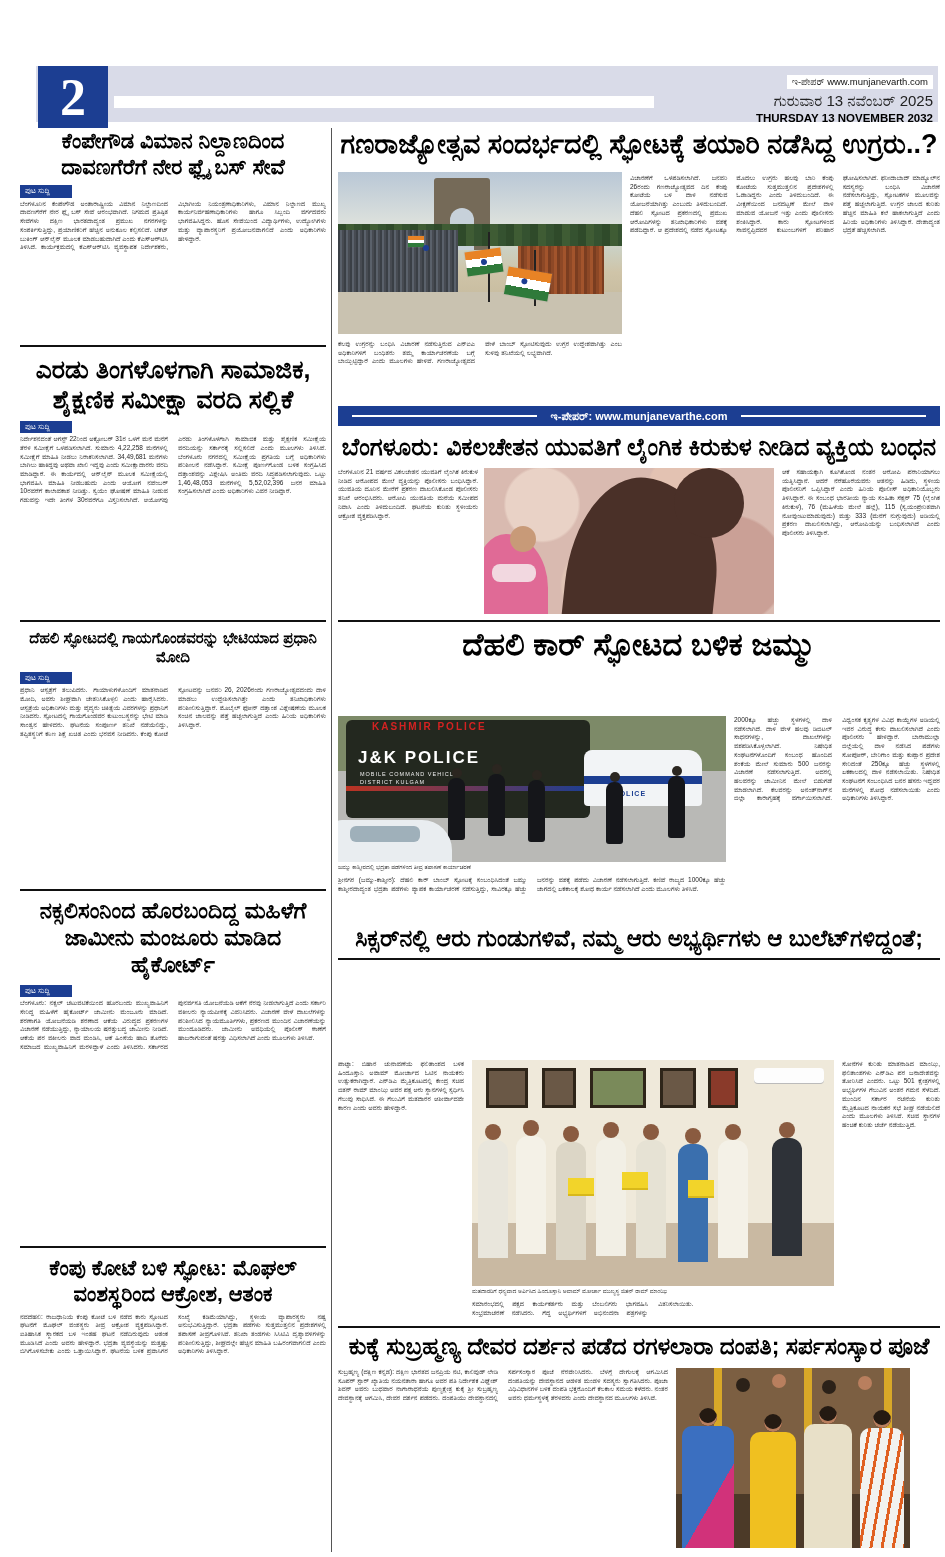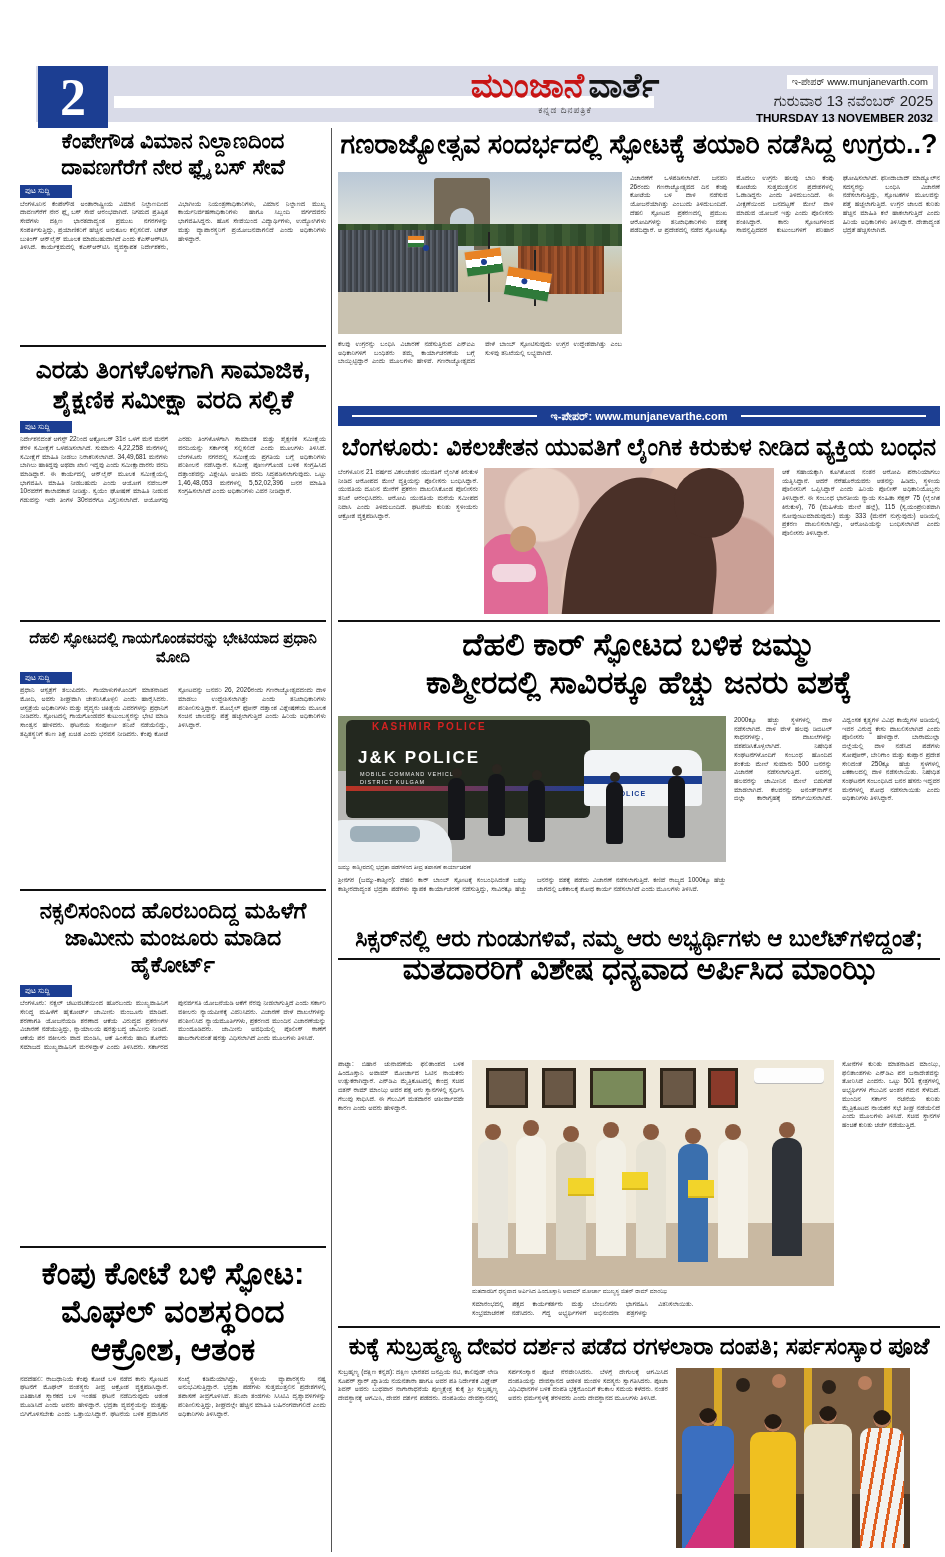--- a/index.html
+++ b/index.html
@@ -100,25 +100,20 @@
 </style>
 </head>
 <body>
 
 <div class="page">
 
   <div class="band"></div>
   <div class="whitebar"></div>
   <div class="pagenum">2</div>
 
-  <div class="masthead">
-    <span class="m1">ಮುಂಜಾನೆ</span>
-    <span class="m2">ವಾರ್ತೆ</span>
-    <div class="msub">ಕನ್ನಡ ದಿನಪತ್ರಿಕೆ</div>
-  </div>
 
   <div class="hdr-right">
     <div><span class="hdr-web">ಇ-ಪೇಪರ್ www.munjanevarth.com</span></div>
     <div class="hdr-kn">ಗುರುವಾರ 13 ನವೆಂಬರ್ 2025</div>
     <div class="hdr-en">THURSDAY 13 NOVEMBER 2032</div>
   </div>
 
   <div class="vrule"></div>
 
   <div class="leftcol">
@@ -157,21 +152,21 @@
       <div class="hl" style="font-size:22px;">ನಕ್ಸಲಿಸಂನಿಂದ ಹೊರಬಂದಿದ್ದ ಮಹಿಳೆಗೆ ಜಾಮೀನು ಮಂಜೂರು ಮಾಡಿದ ಹೈಕೋರ್ಟ್</div>
       <div><span class="tag">ಪುಟ ಸುದ್ದಿ</span></div>
       <div class="body c2" style="height:240px;">
         <span>ಬೆಂಗಳೂರು: ನಕ್ಸಲ್ ಚಟುವಟಿಕೆಯಿಂದ ಹೊರಬಂದು ಮುಖ್ಯವಾಹಿನಿಗೆ ಸೇರಿದ್ದ ಮಹಿಳೆಗೆ ಹೈಕೋರ್ಟ್ ಜಾಮೀನು ಮಂಜೂರು ಮಾಡಿದೆ. ಶರಣಾಗತಿ ಯೋಜನೆಯಡಿ ಶರಣಾದ ಆಕೆಯ ವಿರುದ್ಧದ ಪ್ರಕರಣಗಳ ವಿಚಾರಣೆ ನಡೆಯುತ್ತಿದ್ದು, ನ್ಯಾಯಾಲಯ ಷರತ್ತುಬದ್ಧ ಜಾಮೀನು ನೀಡಿದೆ. ಆಕೆಯ ಪರ ವಕೀಲರು ವಾದ ಮಂಡಿಸಿ, ಆಕೆ ಹಿಂಸೆಯ ಹಾದಿ ತೊರೆದು ಸಮಾಜದ ಮುಖ್ಯವಾಹಿನಿಗೆ ಮರಳಿದ್ದಾಳೆ ಎಂದು ತಿಳಿಸಿದರು.</span>
         <span>ಸರ್ಕಾರದ ಪುನರ್ವಸತಿ ಯೋಜನೆಯಡಿ ಆಕೆಗೆ ನೆರವು ನೀಡಲಾಗುತ್ತಿದೆ ಎಂದು ಸರ್ಕಾರಿ ವಕೀಲರು ನ್ಯಾಯಪೀಠಕ್ಕೆ ವಿವರಿಸಿದರು. ವಿಚಾರಣೆ ವೇಳೆ ದಾಖಲೆಗಳನ್ನು ಪರಿಶೀಲಿಸಿದ ನ್ಯಾಯಮೂರ್ತಿಗಳು, ಪ್ರಕರಣದ ಮುಂದಿನ ವಿಚಾರಣೆಯನ್ನು ಮುಂದೂಡಿದರು. ಜಾಮೀನು ಅವಧಿಯಲ್ಲಿ ಪೊಲೀಸ್ ಠಾಣೆಗೆ ಹಾಜರಾಗುವಂತೆ ಷರತ್ತು ವಿಧಿಸಲಾಗಿದೆ ಎಂದು ಮೂಲಗಳು ತಿಳಿಸಿವೆ.</span>
       </div>
     </div>
     <hr class="hr">
 
     <div>
-      <div class="hl" style="font-size:31px;">ಕೆಂಪು ಕೋಟೆ ಬಳಿ ಸ್ಫೋಟ: ಮೊಘಲ್ ವಂಶಸ್ಥರಿಂದ ಆಕ್ರೋಶ, ಆತಂಕ</div>
+      <div class="hl" style="font-size:21px;">ಕೆಂಪು ಕೋಟೆ ಬಳಿ ಸ್ಫೋಟ: ಮೊಘಲ್ ವಂಶಸ್ಥರಿಂದ ಆಕ್ರೋಶ, ಆತಂಕ</div>
       <div class="body c2" style="height:252px;margin-top:6px;">
         <span>ನವದೆಹಲಿ: ರಾಜಧಾನಿಯ ಕೆಂಪು ಕೋಟೆ ಬಳಿ ನಡೆದ ಕಾರು ಸ್ಫೋಟದ ಘಟನೆಗೆ ಮೊಘಲ್ ವಂಶಸ್ಥರು ತೀವ್ರ ಆಕ್ರೋಶ ವ್ಯಕ್ತಪಡಿಸಿದ್ದಾರೆ. ಐತಿಹಾಸಿಕ ಸ್ಮಾರಕದ ಬಳಿ ಇಂತಹ ಘಟನೆ ನಡೆದಿರುವುದು ಆತಂಕ ಮೂಡಿಸಿದೆ ಎಂದು ಅವರು ಹೇಳಿದ್ದಾರೆ. ಭದ್ರತಾ ವ್ಯವಸ್ಥೆಯನ್ನು ಮತ್ತಷ್ಟು ಬಿಗಿಗೊಳಿಸಬೇಕು ಎಂದು ಒತ್ತಾಯಿಸಿದ್ದಾರೆ.</span>
         <span>ಘಟನೆಯ ಬಳಿಕ ಪ್ರವಾಸಿಗರ ಸಂಖ್ಯೆ ಕಡಿಮೆಯಾಗಿದ್ದು, ಸ್ಥಳೀಯ ವ್ಯಾಪಾರಸ್ಥರು ನಷ್ಟ ಅನುಭವಿಸುತ್ತಿದ್ದಾರೆ. ಭದ್ರತಾ ಪಡೆಗಳು ಸುತ್ತಮುತ್ತಲಿನ ಪ್ರದೇಶಗಳಲ್ಲಿ ತಪಾಸಣೆ ತೀವ್ರಗೊಳಿಸಿವೆ. ತನಿಖಾ ತಂಡಗಳು ಸಿಸಿಟಿವಿ ದೃಶ್ಯಾವಳಿಗಳನ್ನು ಪರಿಶೀಲಿಸುತ್ತಿದ್ದು, ಶೀಘ್ರದಲ್ಲೇ ಹೆಚ್ಚಿನ ಮಾಹಿತಿ ಬಹಿರಂಗವಾಗಲಿದೆ ಎಂದು ಅಧಿಕಾರಿಗಳು ತಿಳಿಸಿದ್ದಾರೆ.</span>
       </div>
     </div>
   </div>
 
   <div class="rightcol">
 
     <div class="abs hl" style="left:0;top:0;width:602px;font-size:27px;">ಗಣರಾಜ್ಯೋತ್ಸವ ಸಂದರ್ಭದಲ್ಲಿ ಸ್ಫೋಟಕ್ಕೆ ತಯಾರಿ ನಡೆಸಿದ್ದ ಉಗ್ರರು..?</div>
@@ -209,21 +204,20 @@
       <div class="girl-arm"></div>
       <div class="girl-scarf"></div>
     </div>
 
     <div class="body abs" style="left:444px;top:340px;width:158px;height:146px;">ಆಕೆ ಸಹಾಯಕ್ಕಾಗಿ ಕೂಗಿಕೊಂಡ ನಂತರ ಆರೋಪಿ ಪರಾರಿಯಾಗಲು ಯತ್ನಿಸಿದ್ದಾನೆ. ಆದರೆ ನೆರೆಹೊರೆಯವರು ಆತನನ್ನು ಹಿಡಿದು, ಸ್ಥಳೀಯ ಪೊಲೀಸರಿಗೆ ಒಪ್ಪಿಸಿದ್ದಾರೆ ಎಂದು ಹಿರಿಯ ಪೊಲೀಸ್ ಅಧಿಕಾರಿಯೊಬ್ಬರು ತಿಳಿಸಿದ್ದಾರೆ. ಈ ಸಂಬಂಧ ಭಾರತೀಯ ನ್ಯಾಯ ಸಂಹಿತಾ ಸೆಕ್ಷನ್ 75 (ಲೈಂಗಿಕ ಕಿರುಕುಳ), 76 (ಮಹಿಳೆಯ ಮೇಲೆ ಹಲ್ಲೆ), 115 (ಸ್ವಯಂಪ್ರೇರಿತವಾಗಿ ನೋವುಂಟುಮಾಡುವುದು) ಮತ್ತು 333 (ಮನೆಗೆ ನುಗ್ಗುವುದು) ಅಡಿಯಲ್ಲಿ ಪ್ರಕರಣ ದಾಖಲಿಸಲಾಗಿದ್ದು, ಆರೋಪಿಯನ್ನು ಬಂಧಿಸಲಾಗಿದೆ ಎಂದು ಪೊಲೀಸರು ತಿಳಿಸಿದ್ದಾರೆ.</div>
 
     <div class="hrline" style="top:492px;"></div>
 
     <div class="abs hl" style="left:0;top:498px;width:602px;font-size:31px;">
       <div>ದೆಹಲಿ ಕಾರ್ ಸ್ಫೋಟದ ಬಳಿಕ ಜಮ್ಮು</div>
-      <div>ಕಾಶ್ಮೀರದಲ್ಲಿ ಸಾವಿರಕ್ಕೂ ಹೆಚ್ಚು ಜನರು ವಶಕ್ಕೆ</div>
     </div>
 
     <div class="photo ph-jk abs" style="left:0;top:588px;width:388px;height:146px;">
       <div class="truck">
         <div class="red">KASHMIR POLICE</div>
         <div class="big">J&amp;K POLICE</div>
         <div class="sm">
           <div>MOBILE COMMAND VEHICLE</div>
           <div>DISTRICT KULGAM</div>
         </div>
@@ -241,21 +235,20 @@
       <div class="whitecar"></div>
     </div>
     <div class="caption abs" style="left:0;top:736px;width:388px;">ಜಮ್ಮು ಕಾಶ್ಮೀರದಲ್ಲಿ ಭದ್ರತಾ ಪಡೆಗಳಿಂದ ತೀವ್ರ ತಪಾಸಣೆ ಕಾರ್ಯಾಚರಣೆ</div>
     <div class="body c2 abs" style="left:0;top:748px;width:388px;height:76px;">ಶ್ರೀನಗರ (ಜಮ್ಮು-ಕಾಶ್ಮೀರ): ದೆಹಲಿ ಕಾರ್ ಬಾಂಬ್ ಸ್ಫೋಟಕ್ಕೆ ಸಂಬಂಧಿಸಿದಂತೆ ಜಮ್ಮು ಕಾಶ್ಮೀರದಾದ್ಯಂತ ಭದ್ರತಾ ಪಡೆಗಳು ವ್ಯಾಪಕ ಕಾರ್ಯಾಚರಣೆ ನಡೆಸುತ್ತಿದ್ದು, ಸಾವಿರಕ್ಕೂ ಹೆಚ್ಚು ಜನರನ್ನು ವಶಕ್ಕೆ ಪಡೆದು ವಿಚಾರಣೆ ನಡೆಸಲಾಗುತ್ತಿದೆ. ಕಣಿವೆ ರಾಜ್ಯದ 1000ಕ್ಕೂ ಹೆಚ್ಚು ಜಾಗದಲ್ಲಿ ಏಕಕಾಲಕ್ಕೆ ಶೋಧ ಕಾರ್ಯ ನಡೆಸಲಾಗಿದೆ ಎಂದು ಮೂಲಗಳು ತಿಳಿಸಿವೆ.</div>
     <div class="body c2 abs" style="left:396px;top:588px;width:206px;height:238px;">2000ಕ್ಕೂ ಹೆಚ್ಚು ಸ್ಥಳಗಳಲ್ಲಿ ದಾಳಿ ನಡೆಸಲಾಗಿದೆ. ದಾಳಿ ವೇಳೆ ಹಲವು ಡಿಜಿಟಲ್ ಸಾಧನಗಳನ್ನು, ದಾಖಲೆಗಳನ್ನು ವಶಪಡಿಸಿಕೊಳ್ಳಲಾಗಿದೆ. ನಿಷೇಧಿತ ಸಂಘಟನೆಗಳೊಂದಿಗೆ ಸಂಬಂಧ ಹೊಂದಿದ ಶಂಕೆಯ ಮೇಲೆ ಸುಮಾರು 500 ಜನರನ್ನು ವಿಚಾರಣೆ ನಡೆಸಲಾಗುತ್ತಿದೆ. ಅದರಲ್ಲಿ ಹಲವರನ್ನು ಜಾಮೀನಿನ ಮೇಲೆ ಬಿಡುಗಡೆ ಮಾಡಲಾಗಿದೆ. ಕೆಲವರನ್ನು ಅನಂತ್‌ನಾಗ್‌ನ ಜಿಲ್ಲಾ ಕಾರಾಗೃಹಕ್ಕೆ ವರ್ಗಾಯಿಸಲಾಗಿದೆ. ವಿಧ್ವಂಸಕ ಕೃತ್ಯಗಳ ವಿವಿಧ ಕಾಯ್ದೆಗಳ ಅಡಿಯಲ್ಲಿ ಇವರ ವಿರುದ್ಧ ಕೇಸು ದಾಖಲಿಸಲಾಗಿದೆ ಎಂದು ಪೊಲೀಸರು ಹೇಳಿದ್ದಾರೆ. ಬಾರಾಮುಲ್ಲಾ ಜಿಲ್ಲೆಯಲ್ಲಿ ದಾಳಿ ನಡೆಸಿದ ಪಡೆಗಳು ಸೋಪೋರ್, ಬೇರಿಗಾಂ ಮತ್ತು ಕುಪ್ವಾರ ಪ್ರದೇಶ ಸೇರಿದಂತೆ 250ಕ್ಕೂ ಹೆಚ್ಚು ಸ್ಥಳಗಳಲ್ಲಿ ಏಕಕಾಲದಲ್ಲಿ ದಾಳಿ ನಡೆಸಲಾಯಿತು. ನಿಷೇಧಿತ ಸಂಘಟನೆಗೆ ಸಂಬಂಧಿಸಿದ ಜನರ ಹೆಸರು ಇದ್ದವರ ಮನೆಗಳಲ್ಲಿ ಶೋಧ ನಡೆಸಲಾಯಿತು ಎಂದು ಅಧಿಕಾರಿಗಳು ತಿಳಿಸಿದ್ದಾರೆ.</div>
 
     <div class="hrline" style="top:830px;"></div>
 
     <div class="abs hl" style="left:0;top:796px;width:602px;">
       <div style="font-size:23px;">ಸಿಕ್ಸರ್‌ನಲ್ಲಿ ಆರು ಗುಂಡುಗಳಿವೆ, ನಮ್ಮ ಆರು ಅಭ್ಯರ್ಥಿಗಳು ಆ ಬುಲೆಟ್‌ಗಳಿದ್ದಂತೆ;</div>
-      <div style="font-size:29px;">ಮತದಾರರಿಗೆ ವಿಶೇಷ ಧನ್ಯವಾದ ಅರ್ಪಿಸಿದ ಮಾಂಝಿ</div>
     </div>
 
     <div class="body abs" style="left:0;top:932px;width:126px;height:262px;">ಪಾಟ್ನಾ: ಬಿಹಾರ ಚುನಾವಣೆಯ ಫಲಿತಾಂಶದ ಬಳಿಕ ಹಿಂದೂಸ್ತಾನಿ ಅವಾಮ್ ಮೋರ್ಚಾದ ಓಟಿನ ನಾಯಕರು ಉತ್ಸುಕರಾಗಿದ್ದಾರೆ. ಎನ್‌ಡಿಎ ಮೈತ್ರಿಕೂಟದಲ್ಲಿ ಕೇಂದ್ರ ಸಚಿವ ಜಿತನ್ ರಾಮ್ ಮಾಂಝಿ ಅವರ ಪಕ್ಷ ಆರು ಸ್ಥಾನಗಳಲ್ಲಿ ಸ್ಪರ್ಧಿಸಿ ಗೆಲುವು ಸಾಧಿಸಿದೆ. ಈ ಗೆಲುವಿಗೆ ಮತದಾರರ ಆಶೀರ್ವಾದವೇ ಕಾರಣ ಎಂದು ಅವರು ಹೇಳಿದ್ದಾರೆ.</div>
 
     <div class="photo ph-room abs" style="left:134px;top:932px;width:362px;height:226px;">
       <div class="frame" style="left:14px;"></div>
       <div class="frame" style="left:70px;width:34px;"></div>
       <div class="frame" style="left:118px;width:56px;background:#7a8a5a;"></div>
       <div class="frame" style="left:188px;width:36px;"></div>
       <div class="frame" style="left:236px;width:30px;background:#8a3a2a;"></div>

